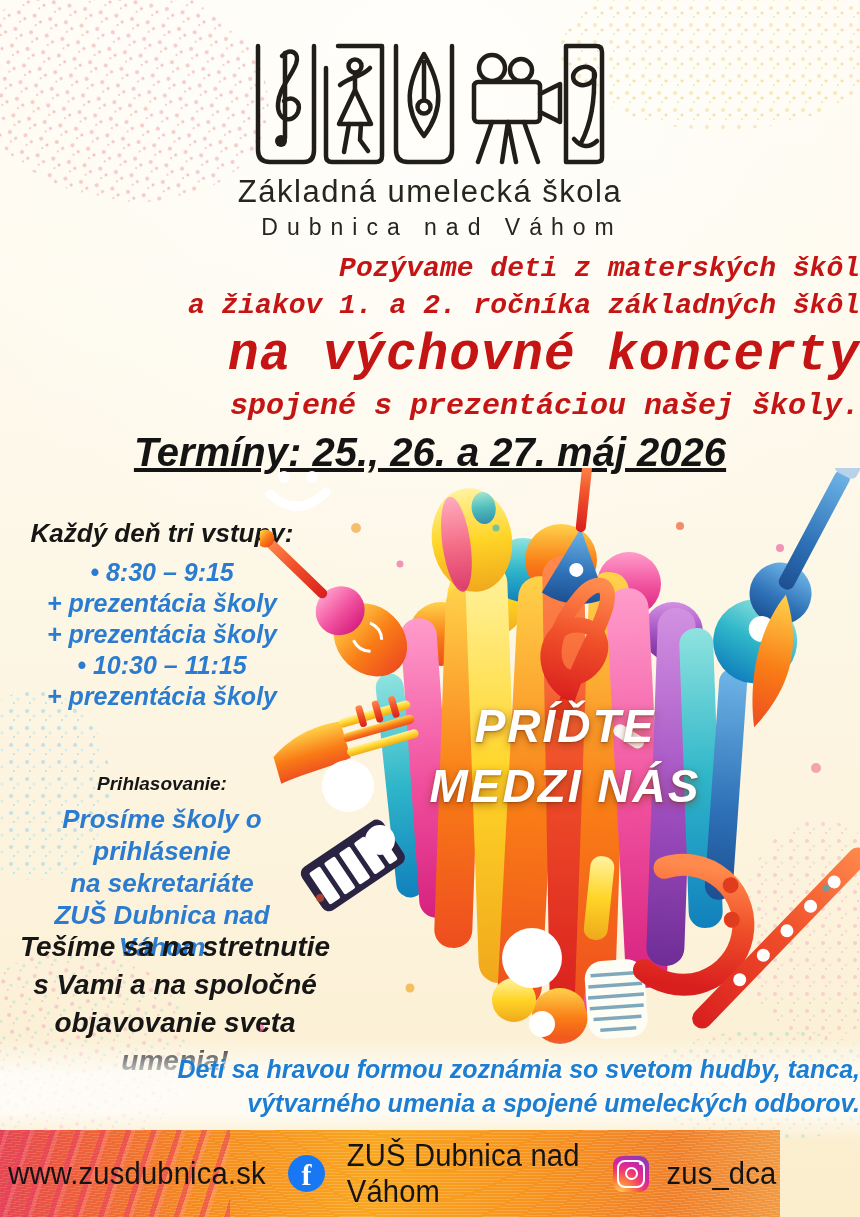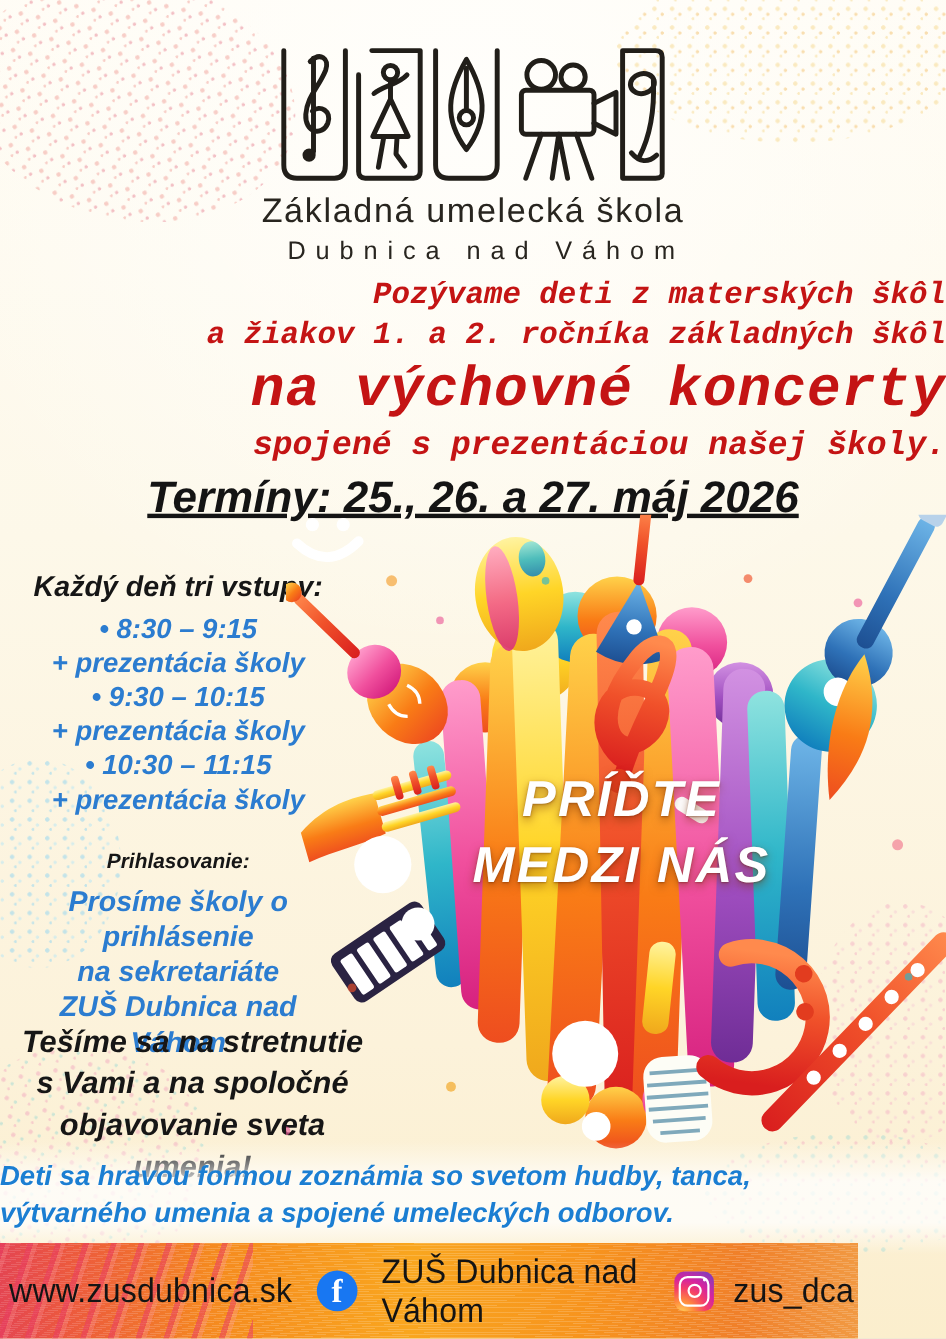--- a/index.html
+++ b/index.html
@@ -44,21 +44,21 @@
   
   .splash-wrap{position:absolute; left:260px; top:468px; width:600px; height:600px; pointer-events:none;}
   .splash-wrap svg{position:absolute; inset:0;}
   .cta{position:absolute; left:150px; top:228px; width:310px; text-align:center;
     color:#fff; font-style:italic; font-weight:bold; font-size:46px; line-height:60px; letter-spacing:2px;
     text-shadow:0 3px 9px rgba(120,45,0,.55), 0 1px 2px rgba(90,30,0,.45);}
   .smiley{position:absolute; left:283px; top:360px;}
   
   .desc-strip{position:absolute; left:0; top:1038px; width:860px; height:102px;
     background:linear-gradient(180deg, rgba(255,255,255,0) 0%, rgba(255,255,255,.78) 35%, rgba(255,255,255,.78) 72%, rgba(255,255,255,0) 100%);}
-  .description{position:absolute; top:1052px; left:0; width:100%; text-align:left;
+  .description{position:absolute; top:1052px; left:0; width:100%; text-align:right;
     font-style:italic; font-weight:bold; font-size:25px; line-height:34px; color:#1b7ed2;
     text-shadow:0 1px 0 rgba(255,255,255,.8);}
   
   .footer{position:absolute; left:0; top:1130px; width:780px; height:87px;
     background:
       radial-gradient(150% 210% at 58% 230%, rgba(255,240,140,.5) 0 36%, rgba(255,240,140,0) 60%),
       repeating-radial-gradient(190% 260% at 55% 250%, rgba(255,255,255,.17) 0 3px, rgba(255,255,255,0) 3px 10px),
       linear-gradient(93deg, #e4484e 0%, #ee5f38 8%, #f58a1f 24%, #f9a61f 48%, #f7941e 68%, #f0802a 86%, #f19a43 100%);}
   .footer::before{content:""; position:absolute; left:0; top:0; width:230px; height:87px;
     background:
@@ -139,21 +139,20 @@
     <div class="l2">a žiakov 1. a 2. ročníka základných škôl</div>
     <div class="l3">na výchovné koncerty</div>
     <div class="l4">spojené s prezentáciou našej školy.</div>
   </div>
   <div class="dates">Termíny: 25., 26. a 27. máj 2026</div>
 
   <div class="schedule">
     <div class="head">Každý deň tri vstupy:</div>
     <div class="t">• 8:30 – 9:15</div>
     <div class="n">+ prezentácia školy</div>
-    <div class="t">• 9:30 – 10:15</div>
     <div class="n">+ prezentácia školy</div>
     <div class="t">• 10:30 – 11:15</div>
     <div class="n">+ prezentácia školy</div>
   </div>
 
   <div class="registration">
     <div class="head">Prihlasovanie:</div>
     <div class="b">Prosíme školy o prihlásenie</div>
     <div class="b">na sekretariáte</div>
     <div class="b">ZUŠ Dubnica nad Váhom</div>

